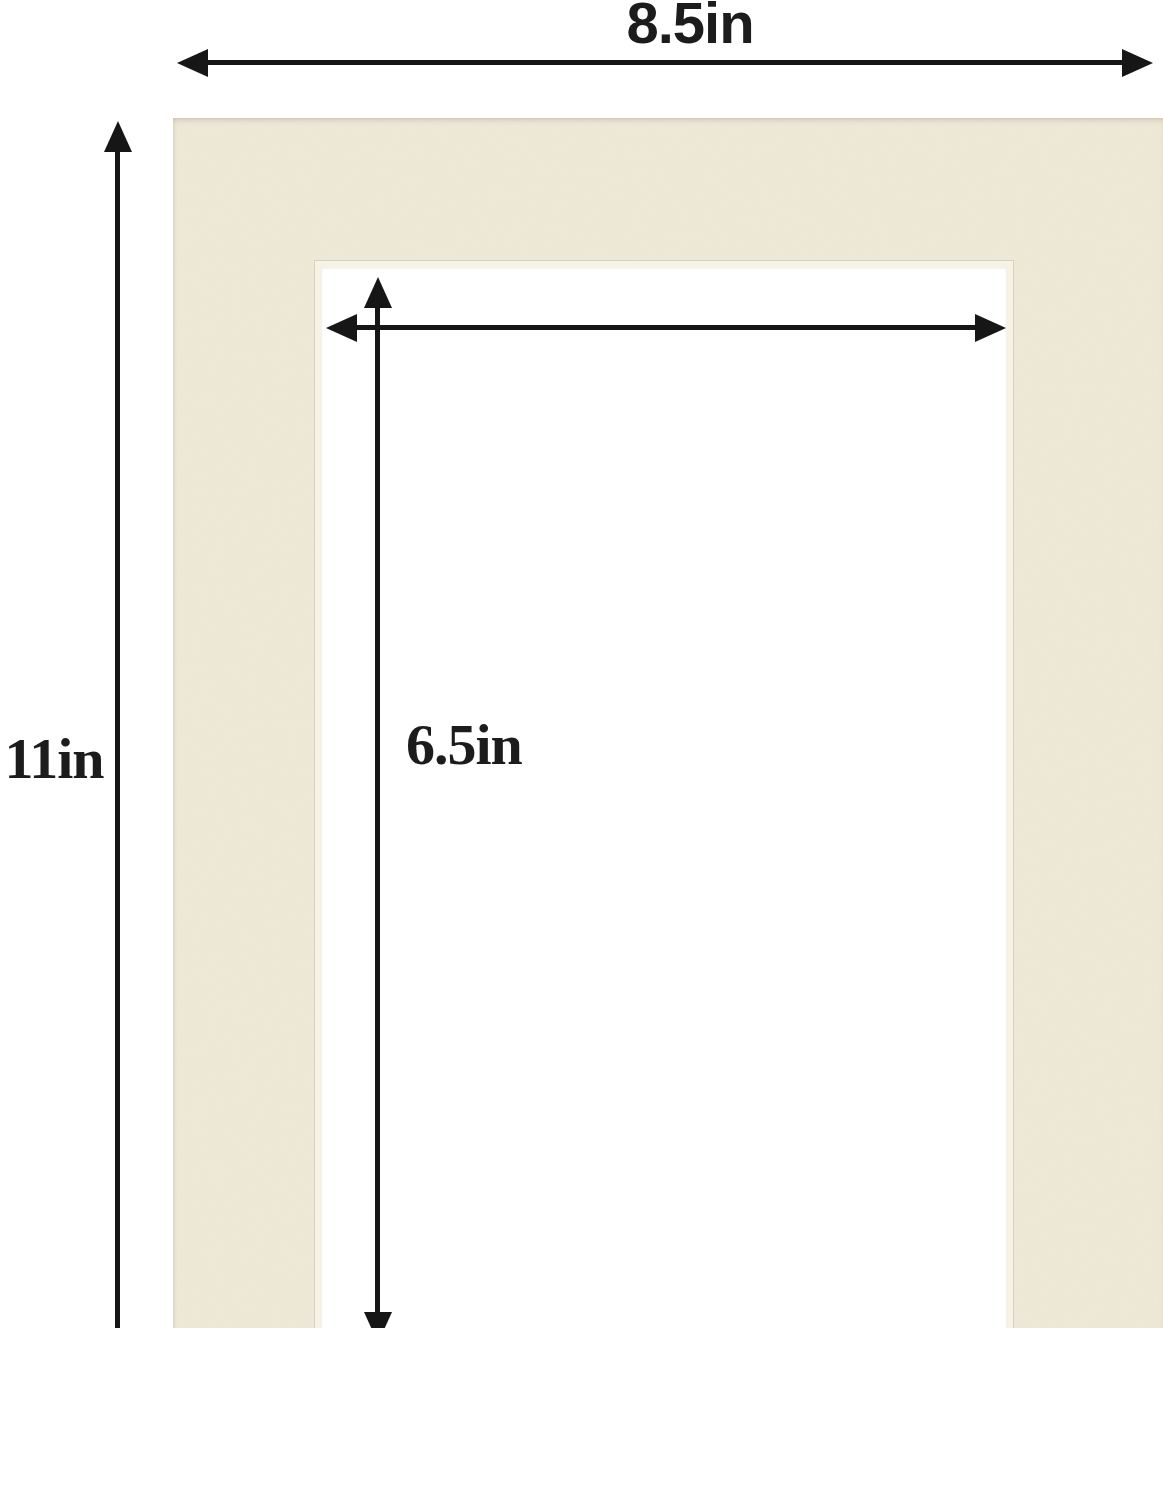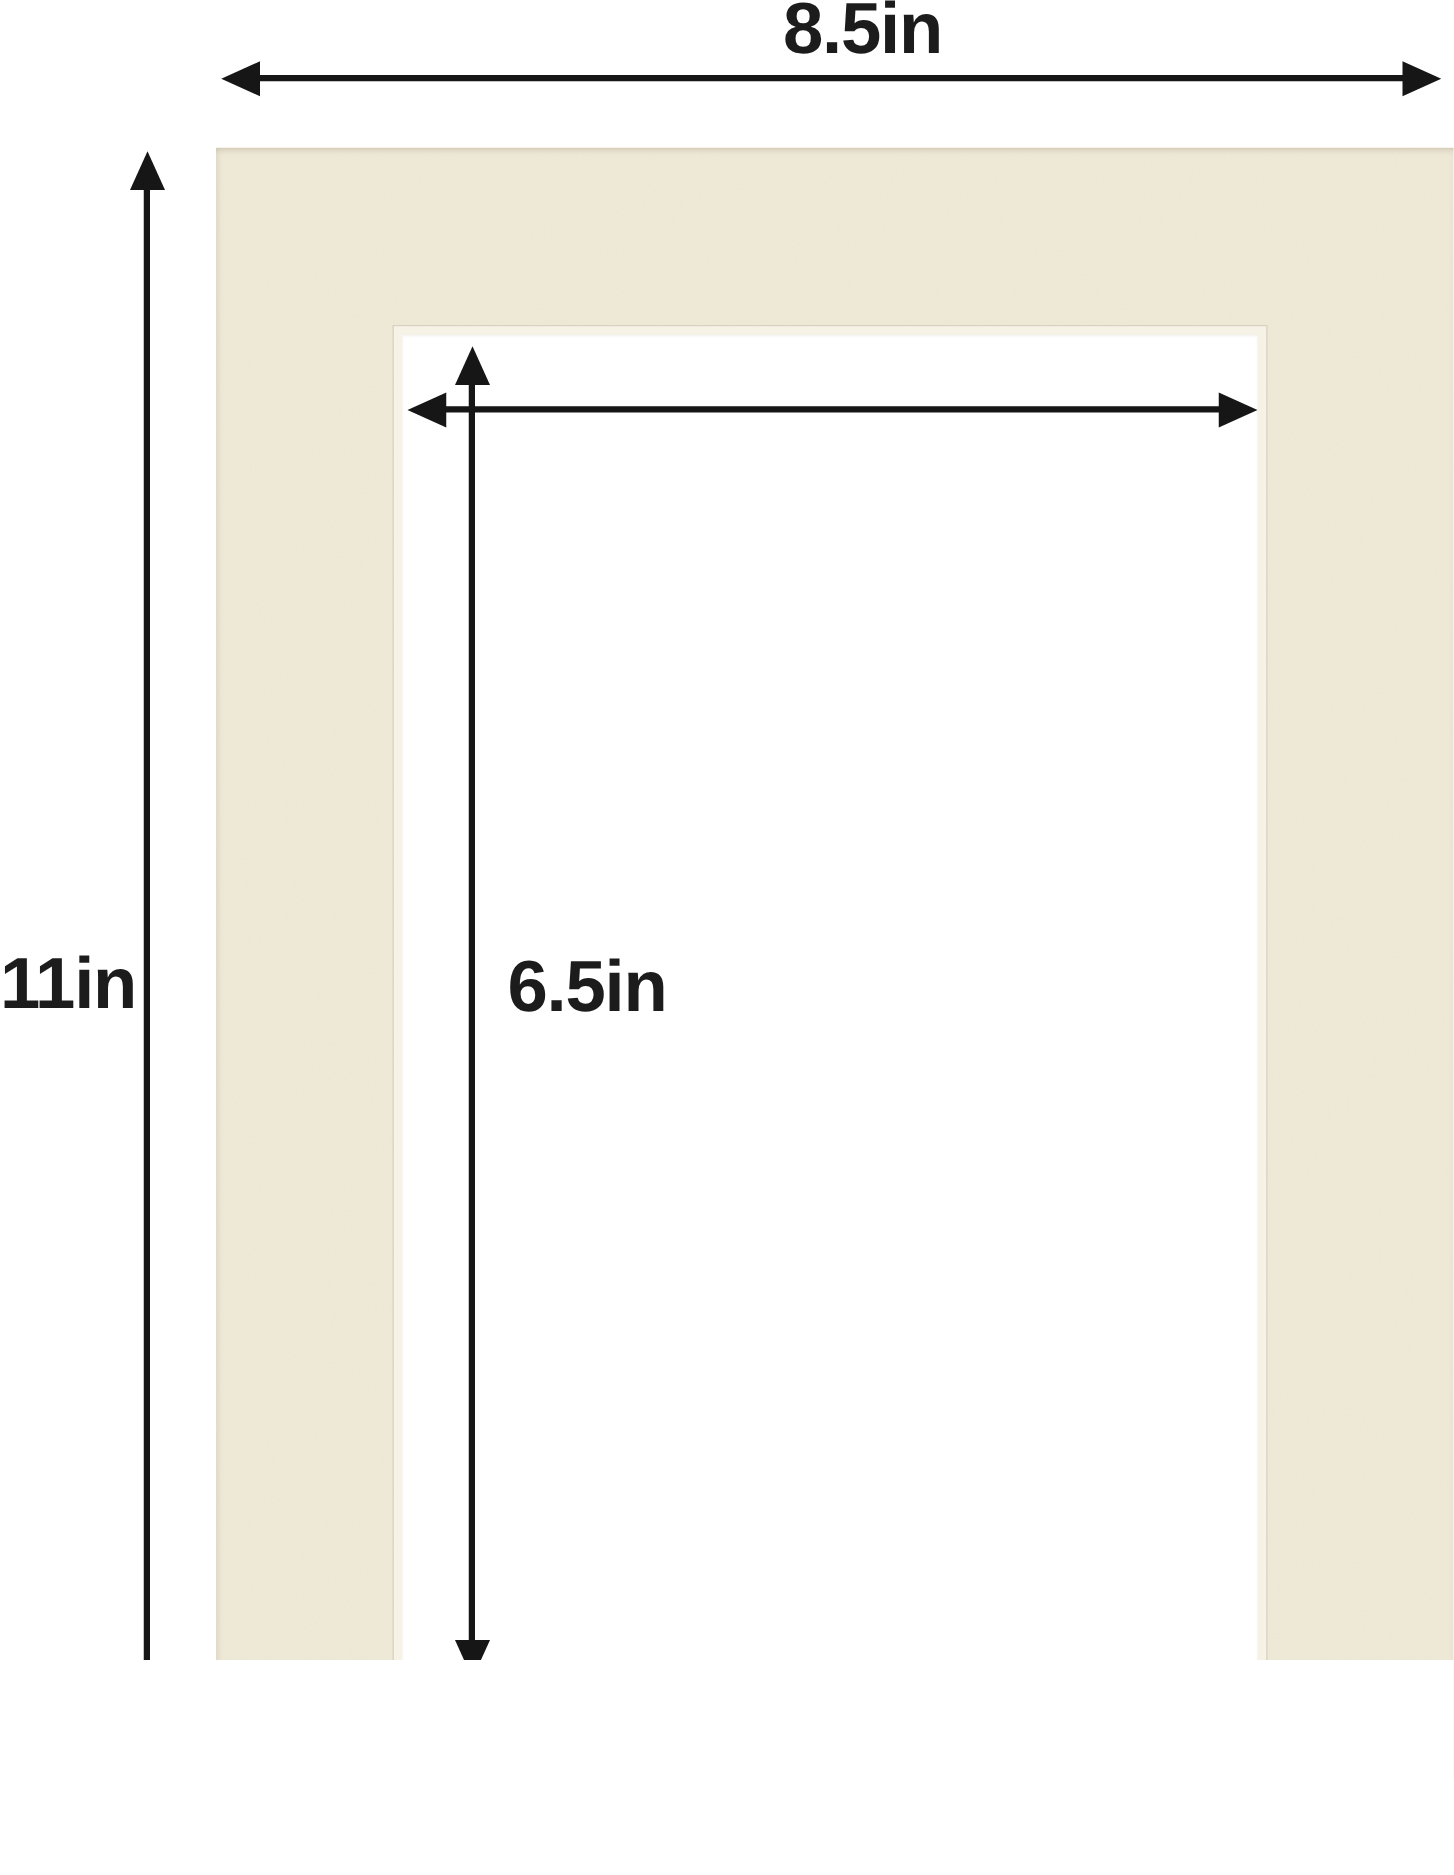--- a/index.html
+++ b/index.html
@@ -76,23 +76,23 @@
   .dim-label {
     position: absolute;
     color: var(--label);
     font-size: 58px;
     font-weight: 700;
     letter-spacing: -1px;
     line-height: 1;
     white-space: nowrap;
   }
   .label-outer-width  { left: 560px; top: -6px;  width: 260px; text-align: center; }
-  .label-outer-height { left: 0px;   top: 758px; width: 108px; text-align: center; }
+  .label-outer-height { left: 0px;   top: 730px; width: 108px; text-align: center; font-family: Liberation Serif, serif; }
   .label-open-width   { left: 560px; top: 352px; width: 260px; text-align: center; }
-  .label-open-height  { left: 406px; top: 761px; }
+  .label-open-height  { left: 406px; top: 716px; font-family: Liberation Serif, serif; }
 </style>
 </head>
 <body>
 
 <div class="stage">
 
   <div class="mat">
     <svg class="mat-texture" width="990" height="1377" xmlns="http://www.w3.org/2000/svg">
       <filter id="matNoise">
         <feTurbulence type="fractalNoise" baseFrequency="0.55" numOctaves="2" stitchTiles="stitch"></feTurbulence>

